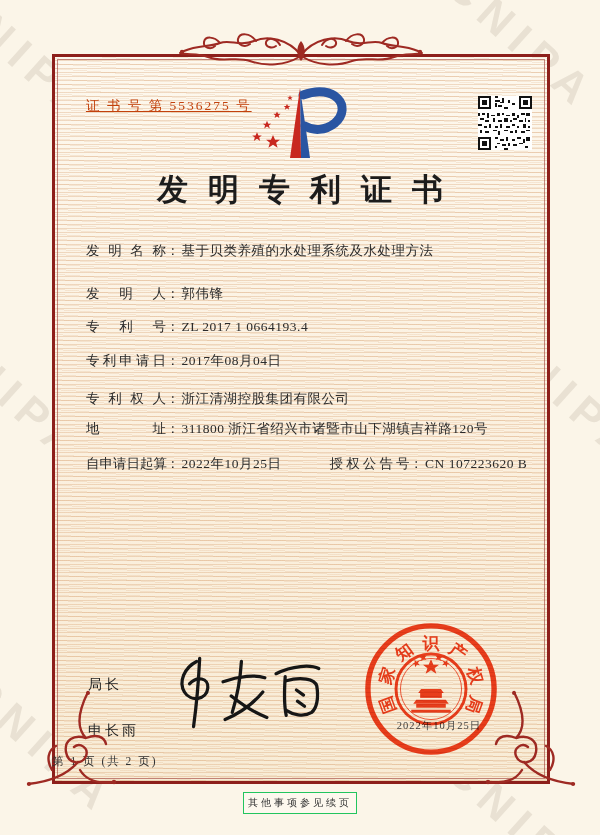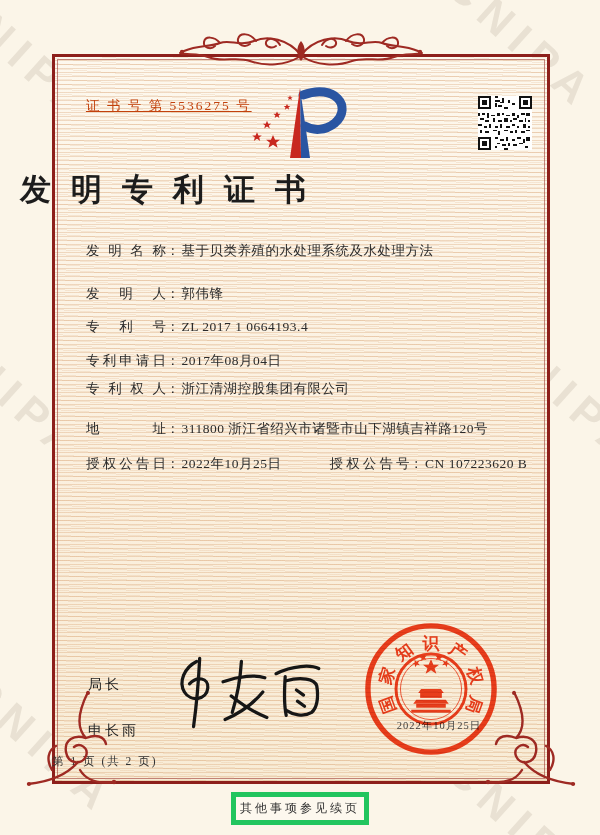--- a/index.html
+++ b/index.html
@@ -28,42 +28,42 @@
       linear-gradient(180deg,#fdf8ee 0%,#fbf0df 55%,#f8ecd6 100%);
   }
   .frame::after{
     content:"";position:absolute;inset:2px;
     border:1px solid rgba(150,45,40,0.55);pointer-events:none;
   }
   .certno{position:absolute;left:86px;top:97px;z-index:4;font-size:13.5px;color:#c2410c;letter-spacing:2px;text-decoration:underline;}
   .logo{position:absolute;left:243px;top:85px;width:116px;height:76px;z-index:4;}
   .qr{position:absolute;left:478px;top:96px;width:54px;height:54px;z-index:4;}
   .title{
-    position:absolute;left:0;top:169px;width:100%;z-index:4;
+    position:absolute;left:0;top:169px;width:100%;z-index:4;text-align:center;
     font-size:31px;font-weight:700;color:#1c1c1c;letter-spacing:20px;text-indent:20px;
   }
   .frow{position:absolute;left:86px;z-index:4;font-size:13.5px;color:#2b2b2b;white-space:nowrap;}
   .jl{display:inline-block;width:80px;text-align:justify;text-align-last:justify;}
   .fval{letter-spacing:0.5px;padding-left:2px;text-align:right;}
   .pair2{margin-left:48px;}
   .paras{position:absolute;left:86px;top:482px;width:448px;z-index:4;
     font-size:13.2px;line-height:2.06;color:#1f1f1f;text-align:justify;}
   .paras p{margin:0;text-indent:2em;letter-spacing:0.6px;}
   .signer-title{position:absolute;left:88px;top:676px;z-index:4;font-size:14px;letter-spacing:3px;color:#222;}
   .signer-name{position:absolute;left:88px;top:722px;z-index:4;font-size:14px;letter-spacing:3px;color:#222;}
   .signature{position:absolute;left:162px;top:650px;width:168px;height:84px;z-index:5;}
   .sealdate{position:absolute;left:372px;top:719px;width:134px;z-index:4;
     font-size:10.5px;color:#3c3c3c;letter-spacing:1px;text-align:center;}
   .seal{position:absolute;left:361px;top:619px;width:140px;height:140px;z-index:5;
     mix-blend-mode:multiply;opacity:0.96;}
   .pageinfo{position:absolute;left:52px;width:581px;top:754px;z-index:4;
     font-size:11.5px;color:#333;letter-spacing:2px;}
   .contbox{
     position:absolute;left:50%;top:792px;transform:translateX(-50%);z-index:4;
-    border:5px solid #22c55e;padding:3px 4px;font-size:12px;color:#333;
+    border:1px solid #22c55e;padding:3px 4px;font-size:10px;color:#333;
     letter-spacing:3px;background:rgba(253,248,238,0.85);white-space:nowrap;
   }
   .orn-top{position:absolute;left:176px;top:31px;width:250px;height:46px;z-index:6;}
   .orn-bl{position:absolute;left:26px;top:690px;width:92px;height:98px;z-index:6;}
   .orn-br{position:absolute;left:484px;top:690px;width:92px;height:98px;z-index:6;transform:scaleX(-1);}
 </style>
 </head>
 <body>
 
 <div class="wm" style="left:-30px;top:-25px;">CNIPA</div>
@@ -161,28 +161,28 @@
 </div>
 <div class="frow" style="top:285px">
   <span class="jl">发明人</span><span>：</span><span class="fval">郭伟锋</span>
 </div>
 <div class="frow" style="top:318px">
   <span class="jl">专利号</span><span>：</span><span class="fval">ZL 2017 1 0664193.4</span>
 </div>
 <div class="frow" style="top:352px">
   <span class="jl">专利申请日</span><span>：</span><span class="fval">2017年08月04日</span>
 </div>
-<div class="frow" style="top:380px">
+<div class="frow" style="top:390px">
   <span class="jl">专利权人</span><span>：</span><span class="fval">浙江清湖控股集团有限公司</span>
 </div>
 <div class="frow" style="top:420px">
   <span class="jl">地址</span><span>：</span><span class="fval">311800 浙江省绍兴市诸暨市山下湖镇吉祥路120号</span>
 </div>
 <div class="frow" style="top:455px">
-  <span class="jl">授权公告日</span><span>：</span><span class="fval">2022年10月25日</span><span class="jl pair2">授权公告号</span><span>：</span><span class="fval">CN 107223620 B</span>
+  <span class="jl">自申请日起算</span><span>：</span><span class="fval">2022年10月25日</span><span class="jl pair2">授权公告号</span><span>：</span><span class="fval">CN 107223620 B</span>
 </div>
 
 <div class="paras">
 </div>
 
 <div class="signer-title">局长</div>
 <div class="signer-name">申长雨</div>
 
 <svg class="signature" viewBox="0 0 165 80">
   <g stroke="#161616" stroke-width="3.2" fill="none" stroke-linecap="round" stroke-linejoin="round">

